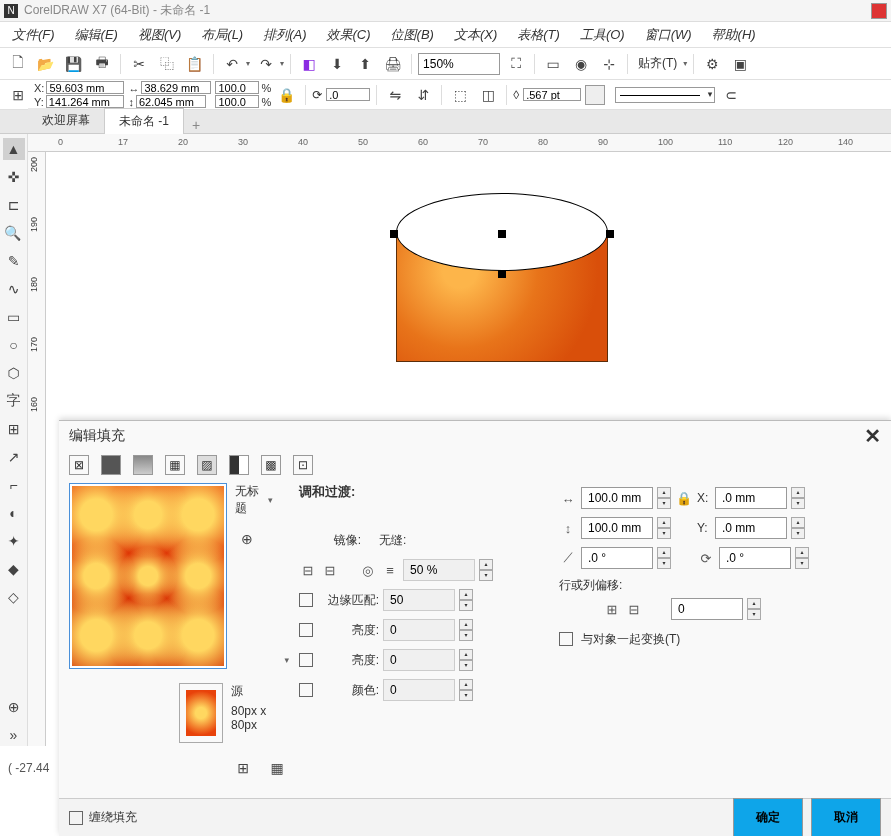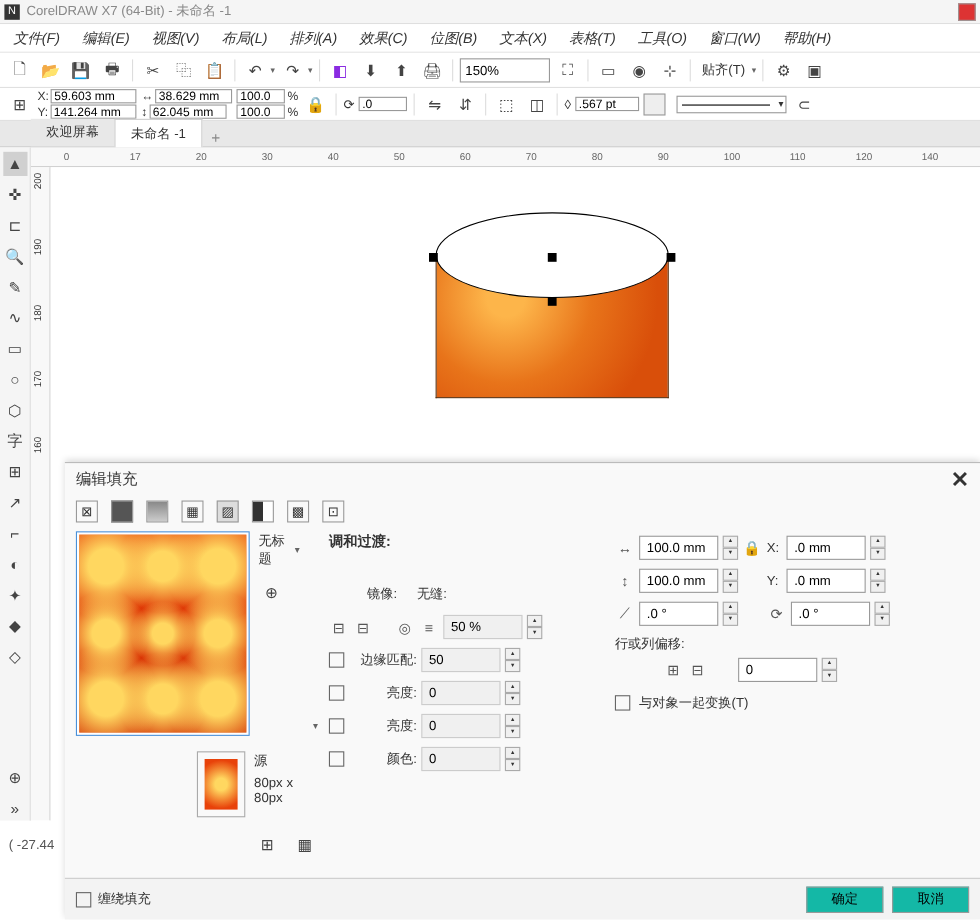--- a/index.html
+++ b/index.html
@@ -71,21 +71,21 @@
 .fld-row { display: flex; align-items: center; height: 30px; gap: 4px; }
 .fld-lbl { width: 62px; text-align: right; font-size: 12px; }
 .fld-input { width: 72px; height: 22px; border: 1px solid #ccc; background: #f0f0f0; padding: 0 6px; font-size: 12px; }
 .fld-input.white { background: #fff; border: 1px solid #999; }
 .spinner { width: 14px; height: 22px; display: flex; flex-direction: column; }
 .spinner .sp { flex: 1; border: 1px solid #aaa; font-size: 6px; text-align: center; line-height: 9px; background: #f0f0f0; }
 .chk { width: 14px; height: 14px; border: 1px solid #666; }
 .ico { width: 18px; font-size: 13px; text-align: center; color: #555; }
 
 .dlg-foot { position: absolute; bottom: 0; left: 0; right: 0; height: 38px; border-top: 1px solid #ccc; display: flex; align-items: center; padding: 0 10px; justify-content: space-between; background: #f3f3f3; }
-.btn { width: 70px; height: 24px; border: 1px solid #999; background: #14b8a6; font-size: 12px; cursor: pointer; }
+.btn { width: 70px; height: 40px; border: 1px solid #999; background: #0ea5e9; font-size: 12px; cursor: pointer; font-weight: bold; }
 
 .statusbar { position: absolute; bottom: 58px; left: 0; height: 20px; padding: 0 8px; font-size: 12px; color: #555; display: flex; align-items: center; z-index: 0; }
 </style>
 </head>
 <body>
 
 <div class="titlebar">
   <div class="app-icon">N</div>
   <div class="title">CorelDRAW X7 (64-Bit) - 未命名 -1</div>
   <div class="user"></div>

